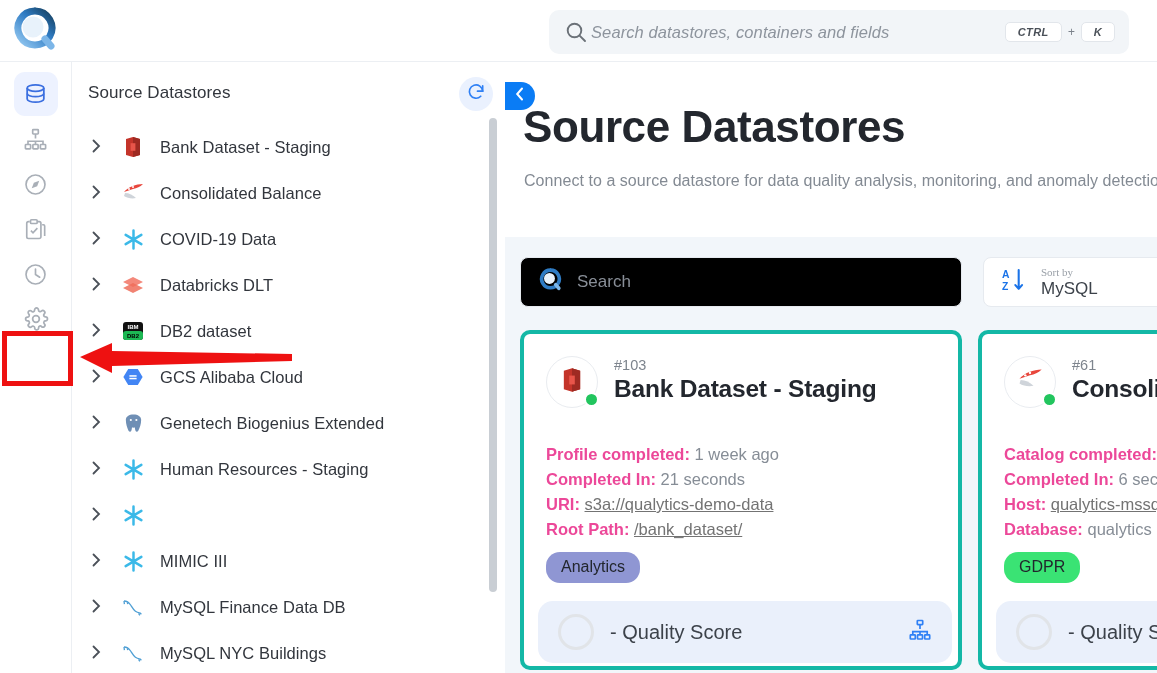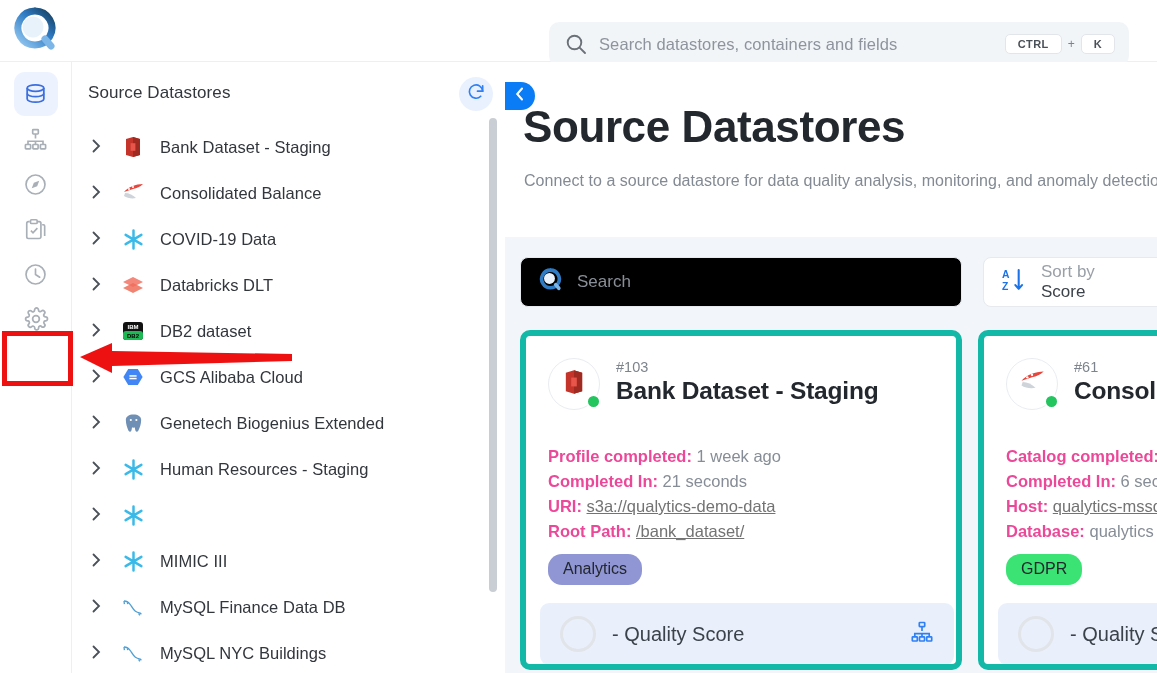--- a/index.html
+++ b/index.html
@@ -13,23 +13,23 @@
   #app { position: relative; width: 1157px; height: 673px; overflow: hidden; }
 
   
   .topbar {
     position: absolute; left: 0; top: 0; width: 1157px; height: 62px;
     background: #ffffff; border-bottom: 1px solid #eceff3;
     display: flex; align-items: center;
   }
   .logo { position: absolute; left: 9px; top: 5px; width: 52px; height: 52px; }
   .search-global {
-    position: absolute; left: 549px; top: 22px; width: 580px; height: 44px;
+    position: absolute; left: 549px; top: 10px; width: 580px; height: 44px;
     background: #f2f5f8; border-radius: 10px;
-    display: flex; align-items: center; padding: 0 14px 0 16px; gap: 12px;
+    display: flex; align-items: center; padding: 0 14px 0 16px; gap: 4px; font-style: italic;
   }
   .search-global .mag { flex: 0 0 auto; width: 22px; height: 22px; }
   .search-global .ph {
     flex: 1 1 auto; font-size: 16.5px; color: #8d949d; letter-spacing: .1px;
   }
   .kbd-group { display: flex; align-items: center; gap: 6px; }
   .kbd {
     background: #ffffff; border: 1px solid #e2e6eb; border-radius: 5px;
     font-size: 11px; font-weight: 700; color: #4a5058;
     padding: 3px 12px; line-height: 1.1; letter-spacing: .4px;
@@ -112,27 +112,27 @@
     background: #000000; border: 1px solid #e6eaef; border-radius: 8px;
     display: flex; align-items: center; padding-left: 16px; gap: 13px;
   }
   .search-box .ph2 { font-size: 17px; color: #898f98; }
   .sort-box {
     position: absolute; left: 478px; top: 0; width: 222px; height: 50px;
     background: #ffffff; border: 1px solid #e6eaef; border-radius: 8px;
     display: flex; align-items: center; padding-left: 16px; gap: 14px;
   }
   .sort-txt { display: flex; flex-direction: column; line-height: 1.15; }
-  .sort-lbl { font-size: 17px; color: #9aa0a8; }
+  .sort-lbl { font-size: 11px; color: #9aa0a8; font-family: Liberation Serif, serif; }
   .sort-val { font-size: 17px; color: #3c424a; }
 
   .cards { position: absolute; left: 15px; top: 268px; display: flex; gap: 16px; }
   .card {
     width: 442px; height: 340px; background: #ffffff;
-    border: 6px solid #14b8a6; border-radius: 10px;
+    border: 4px solid #14b8a6; border-radius: 10px;
     position: relative; flex: 0 0 auto; overflow: hidden;
   }
   .card-top { position: absolute; left: 22px; top: 22px; display: flex; gap: 16px; }
   .avatar {
     width: 52px; height: 52px; border-radius: 50%;
     border: 1px solid #e9ecf0; background: #fff; position: relative;
     display: flex; align-items: center; justify-content: center; flex: 0 0 auto;
   }
   .dot {
     position: absolute; right: -2px; bottom: 0px; width: 15px; height: 15px;
@@ -147,21 +147,21 @@
   .meta-row { font-size: 16.5px; color: #868d96; line-height: 25px; white-space: nowrap; }
   .meta-row b { color: #ec4899; font-weight: 700; }
   .meta-row .lnk { color: #737373; text-decoration: underline; }
   .tag {
     position: absolute; left: 22px; top: 218px;
     border-radius: 14px; padding: 5px 15px; font-size: 16px; color: #22262d;
     display: inline-block; line-height: 1.3;
   }
   .qbar {
     position: absolute; left: 14px; top: 267px; width: 414px; height: 62px;
-    background: #eaf0fb; border-radius: 9px;
+    background: #eaf0fb; border-radius: 15px;
     display: flex; align-items: center; padding: 4px 20px; gap: 16px;
   }
   .ring {
     width: 36px; height: 36px; border-radius: 50%;
     border: 3px solid #e1e4e8; flex: 0 0 auto;
   }
   .qtxt { font-size: 20px; color: #3c424a; flex: 1 1 auto; white-space: nowrap; }
   .qicon { color: #2f80f5; flex: 0 0 auto; }
 
   
@@ -499,21 +499,21 @@
       <div class="sort-box">
         <span>
           <svg width="27" height="27" viewBox="0 0 26 26">
             <text x="2" y="11" font-size="10" font-weight="bold" fill="#1a73e8" font-family="Liberation Sans, sans-serif">A</text>
             <text x="2" y="22" font-size="10" font-weight="bold" fill="#1a73e8" font-family="Liberation Sans, sans-serif">Z</text>
             <path d="M18 3v18M18 21l-3.2-3.6M18 21l3.2-3.6" stroke="#1a73e8" stroke-width="2" fill="none" stroke-linecap="round"></path>
           </svg>
         </span>
         <span class="sort-txt">
           <span class="sort-lbl">Sort by</span>
-          <span class="sort-val">Score</span>
+          <span class="sort-val">MySQL</span>
         </span>
       </div>
     </div>
 
     <div class="cards">
 
       <div class="card">
         <div class="card-top">
           <span class="avatar">
             <span>

